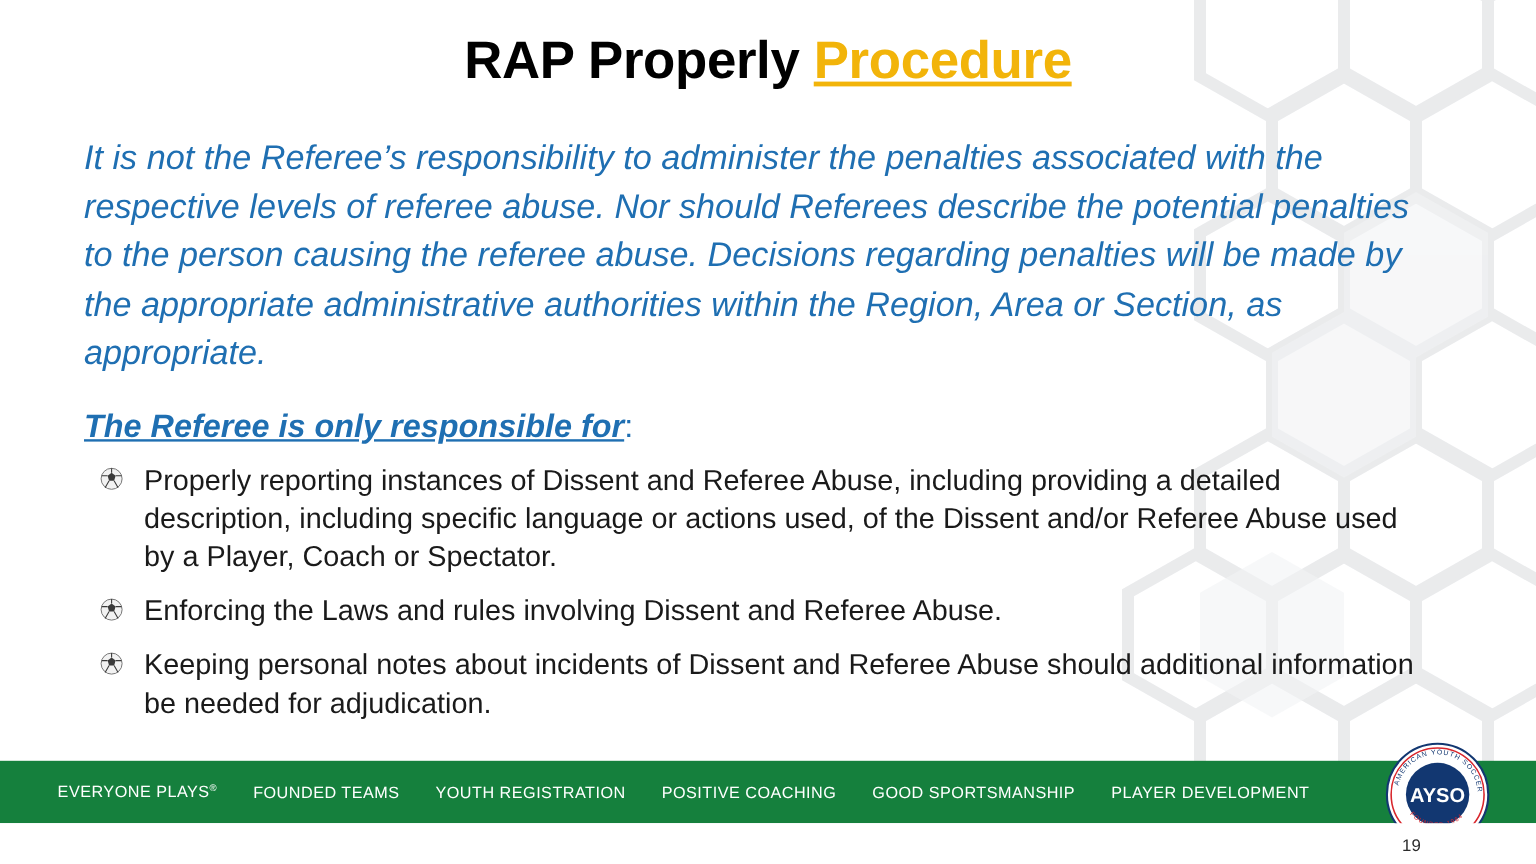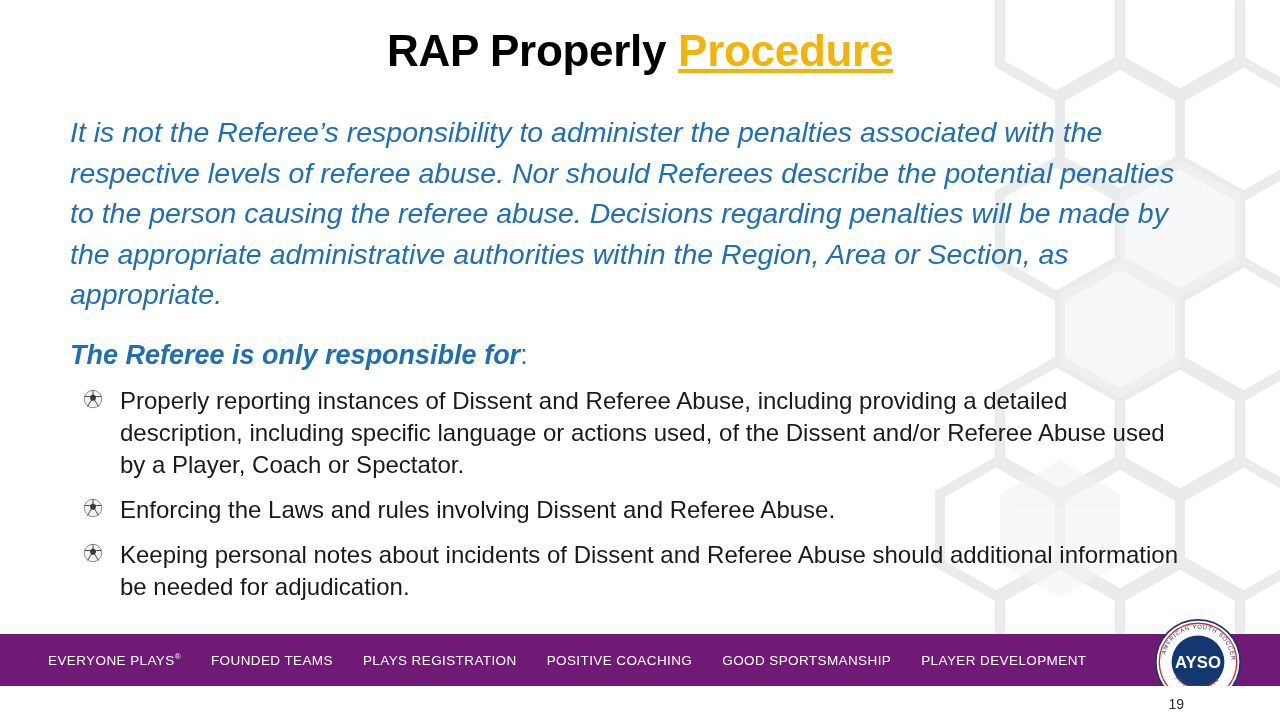--- a/index.html
+++ b/index.html
@@ -68,20 +68,21 @@
     position: absolute;
     top: 340px;
     left: 70px;
     font-size: 27px;
     font-style: italic;
     color: #1F6FB2;
     font-family: "Liberation Sans", sans-serif;
   }
   .subhead b {
     font-weight: bold;
+    text-decoration: underline;
   }
   .subhead .plain {
     font-weight: normal;
     font-style: normal;
     color: #1F6FB2;
   }
 
   .bullets {
     position: absolute;
     top: 385px;
@@ -104,21 +105,21 @@
     width: 20px;
     height: 20px;
   }
 
   .footer-bar {
     position: absolute;
     left: 0;
     bottom: 34px;
     width: 1280px;
     height: 52px;
-    background: #701a75;
+    background: #15803d;
     display: flex;
     align-items: center;
   }
   .footer-items {
     display: flex;
     align-items: center;
     gap: 0;
     padding-left: 48px;
     color: #ffffff;
     font-size: 13.5px;
@@ -235,21 +236,21 @@
       </svg>
       <span>Keeping personal notes about incidents of Dissent and Referee Abuse should additional information be needed for adjudication.</span>
     </div>
 
   </div>
 
   <div class="footer-bar">
     <div class="footer-items">
       <span class="footer-item"><span>EVERYONE PLAYS</span><sup>®</sup></span>
       <span class="footer-item">FOUNDED TEAMS</span>
-      <span class="footer-item">PLAYS REGISTRATION</span>
+      <span class="footer-item">YOUTH REGISTRATION</span>
       <span class="footer-item">POSITIVE COACHING</span>
       <span class="footer-item">GOOD SPORTSMANSHIP</span>
       <span class="footer-item">PLAYER DEVELOPMENT</span>
     </div>
   </div>
 
   <svg class="logo" viewBox="0 0 100 100" xmlns="http://www.w3.org/2000/svg">
     <circle cx="50" cy="50" r="48" fill="#ffffff" stroke="#123771" stroke-width="2"></circle>
     <circle cx="50" cy="50" r="44" fill="#ffffff" stroke="#d8262c" stroke-width="1.5"></circle>
     <circle cx="50" cy="50" r="30" fill="#123771"></circle>

